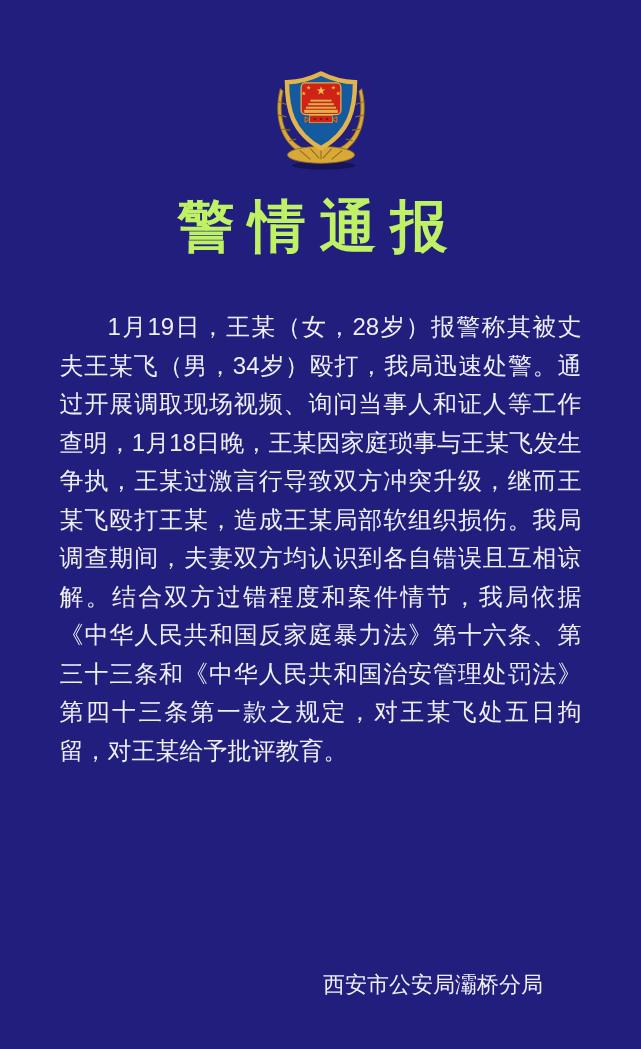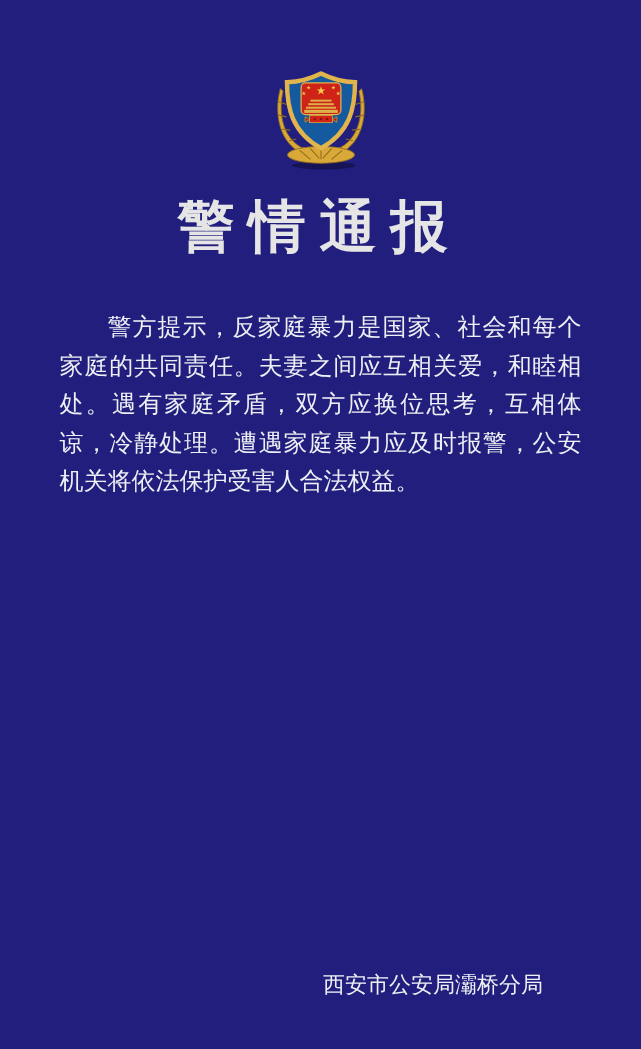--- a/index.html
+++ b/index.html
@@ -22,21 +22,21 @@
     justify-content: center;
   }
   .title {
     margin: 24px 16px 0 0;
     text-align: center;
     font-size: 57px;
     line-height: 64px;
     font-weight: 900;
     letter-spacing: 14px;
     text-indent: 14px;
-    color: #e5e5e5;
+    color: #bef264;
   }
   .notice-body {
     width: 522px;
     margin: 50px auto 0 auto;
     font-size: 24px;
     line-height: 38.5px;
     text-align: justify;
     text-justify: inter-ideograph;
     color: #edeff4;
   }
@@ -102,20 +102,20 @@
         <circle cx="53" cy="64.5" r="1.3"></circle>
         <circle cx="60" cy="64.5" r="1.3"></circle>
         <circle cx="67" cy="64.5" r="1.3"></circle>
       </g>
     </svg>
   </div>
 
   <h1 class="title">警情通报</h1>
 
   <div class="notice-body">
-    <p>警方提示，反家庭暴力是国家、社会和每个家庭的共同责任。夫妻之间应互相关爱，和睦相处。遇有家庭矛盾，双方应换位思考，互相体谅，冷静处理。遭遇家庭暴力应及时报警，公安机关将依法保护受害人合法权益。</p>
+    <p>1月19日，王某（女，28岁）报警称其被丈夫王某飞（男，34岁）殴打，我局迅速处警。通过开展调取现场视频、询问当事人和证人等工作查明，1月18日晚，王某因家庭琐事与王某飞发生争执，王某过激言行导致双方冲突升级，继而王某飞殴打王某，造成王某局部软组织损伤。我局调查期间，夫妻双方均认识到各自错误且互相谅解。结合双方过错程度和案件情节，我局依据《中华人民共和国反家庭暴力法》第十六条、第三十三条和《中华人民共和国治安管理处罚法》第四十三条第一款之规定，对王某飞处五日拘留，对王某给予批评教育。</p>
   </div>
 
   <div class="footer">
     <div>西安市公安局灞桥分局</div>
   </div>
 
 </div>
 
 </body></html>

